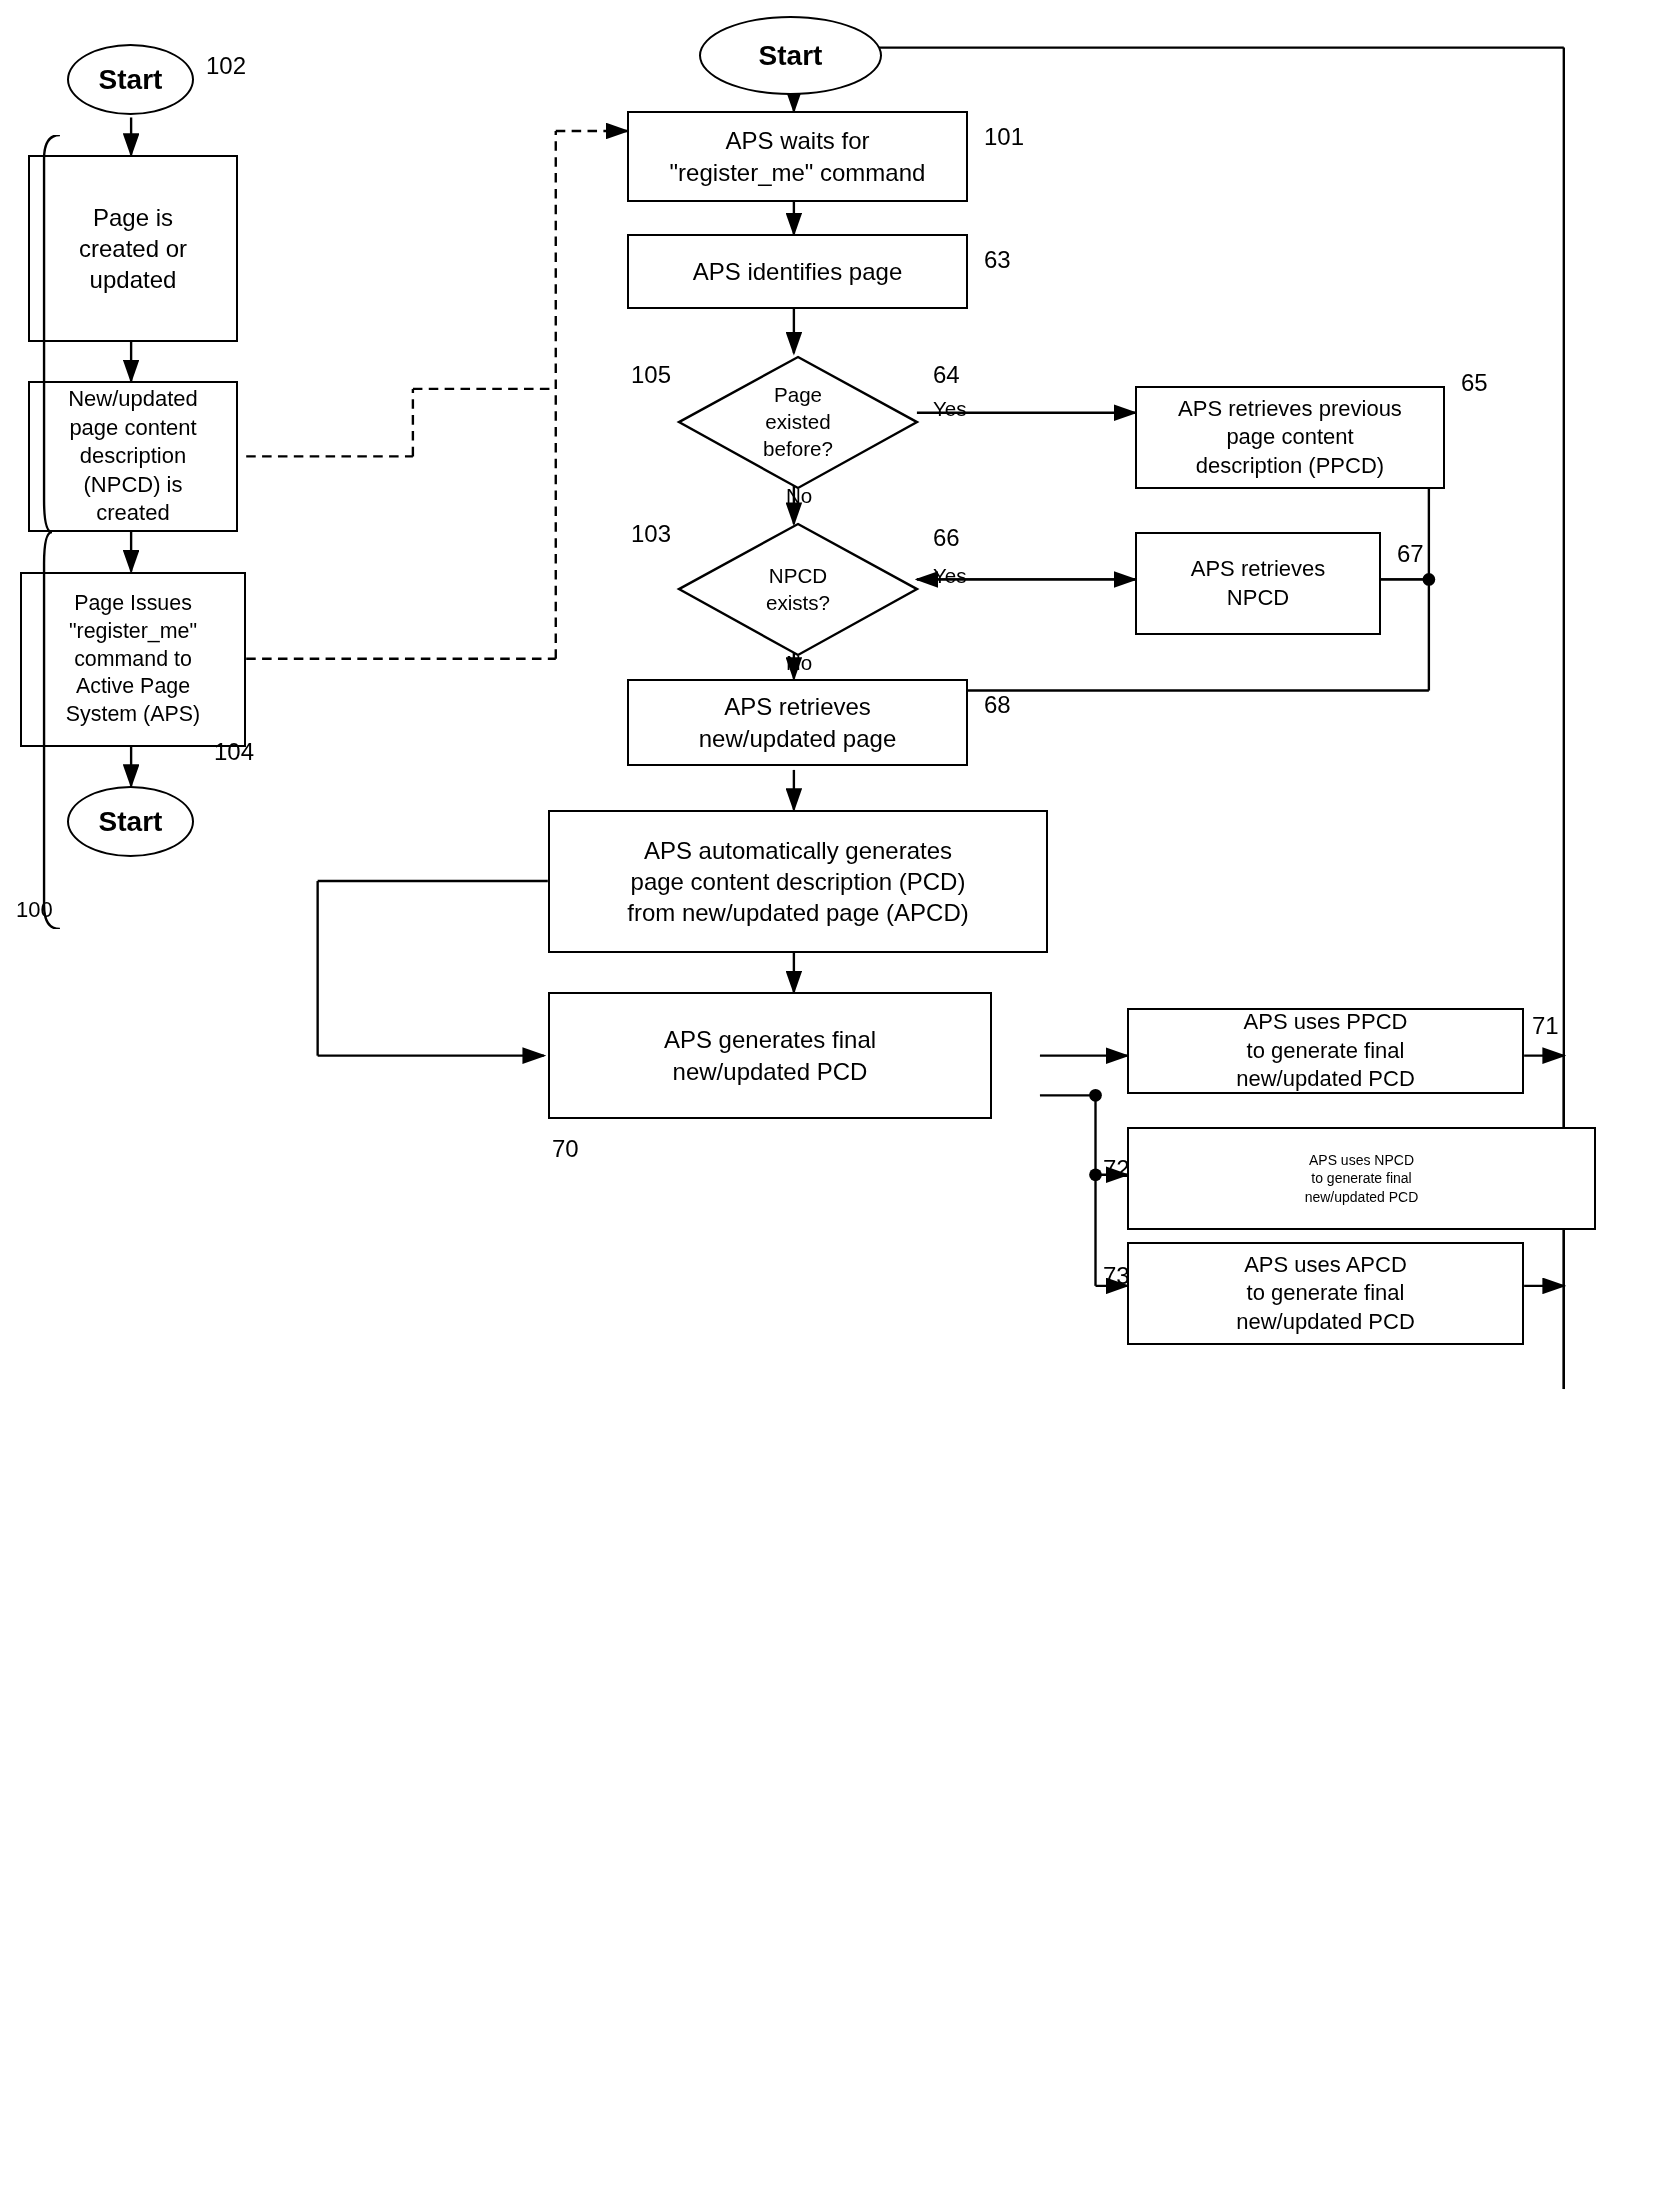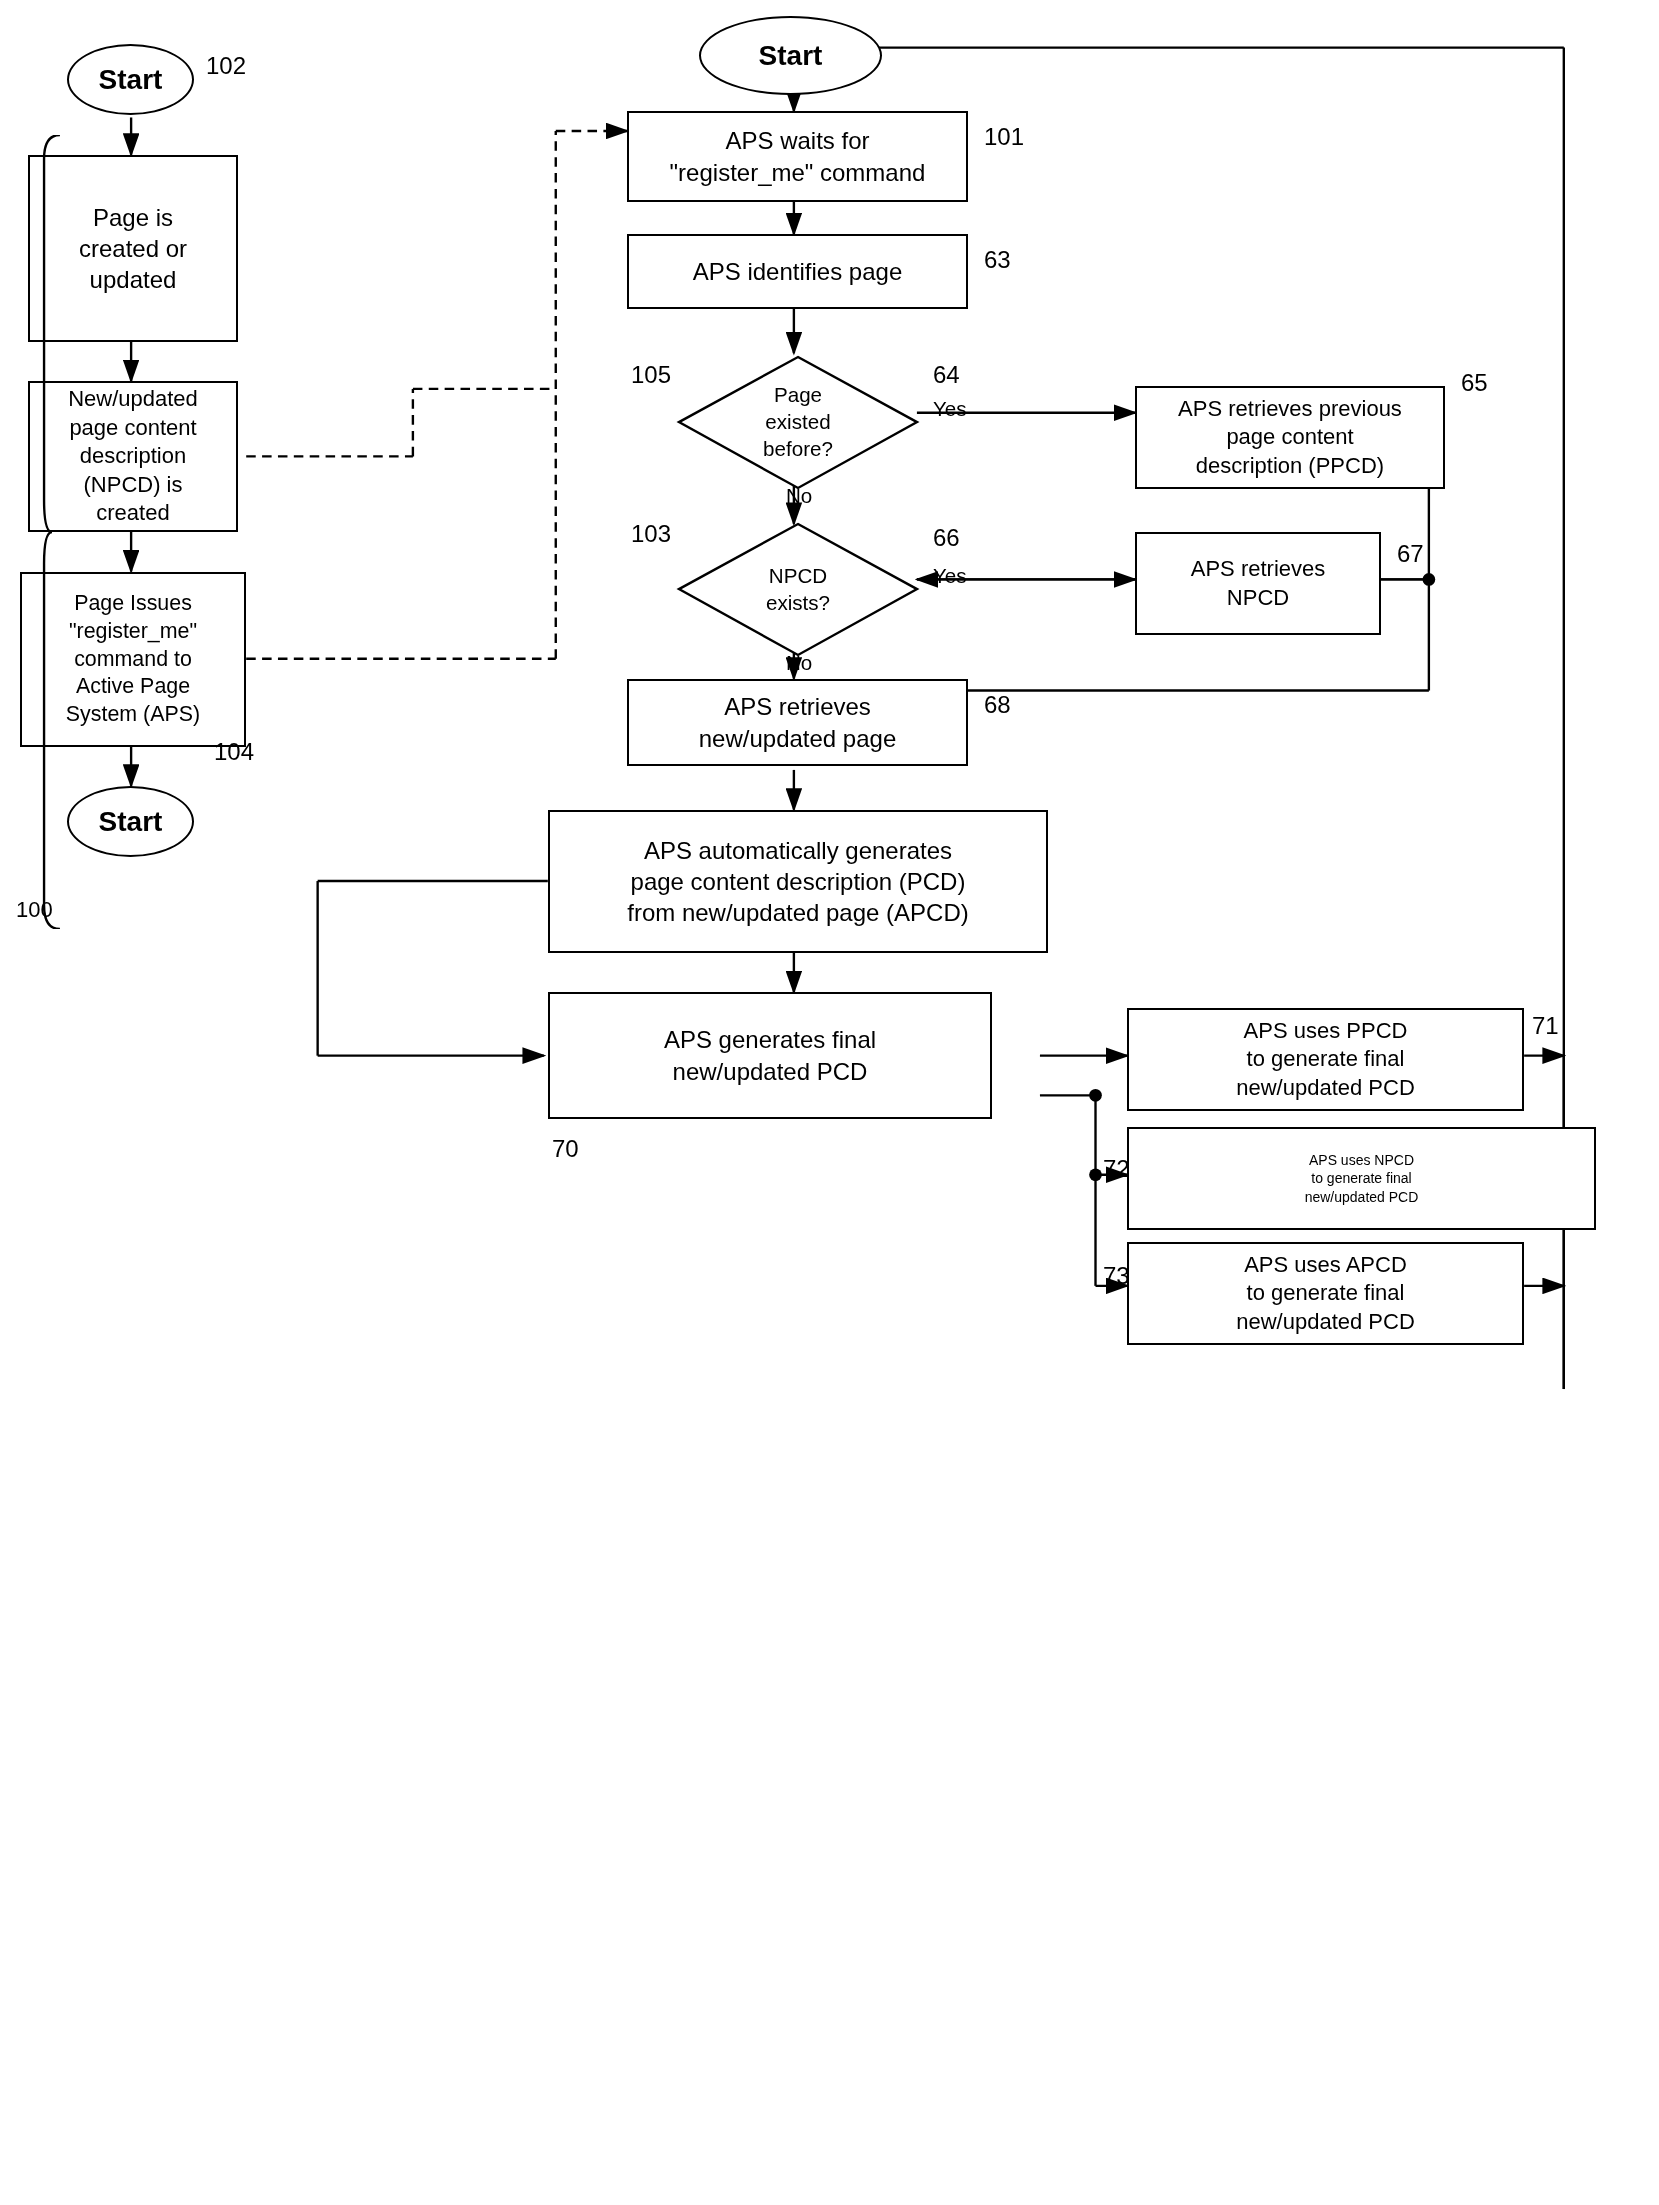--- a/index.html
+++ b/index.html
@@ -294,21 +294,21 @@
 
   <div class="ref-number" style="left:1461px; top:369px;">65</div>
 
   <div class="flow-box" style="left:1135px; top:532px; width:246px; height:103px; font-size:22px;">
     <span style="white-space:pre-line;">APS retrieves
 NPCD</span>
   </div>
 
   <div class="ref-number" style="left:1397px; top:540px;">67</div>
 
-  <div class="flow-box" style="left:1127px; top:1008px; width:397px; height:103px; font-size:22px;">
+  <div class="flow-box" style="left:1127px; top:1008px; width:397px; height:86px; font-size:22px;">
     <span style="white-space:pre-line;">APS uses PPCD
 to generate final
 new/updated PCD</span>
   </div>
 
   <div class="ref-number" style="left:1532px; top:1012px;">71</div>
 
   <div class="ref-number" style="left:1103px; top:1155px;">72</div>
 
   <div class="flow-box" style="left:1127px; top:1127px; width:469px; height:103px; font-size:14px;">

